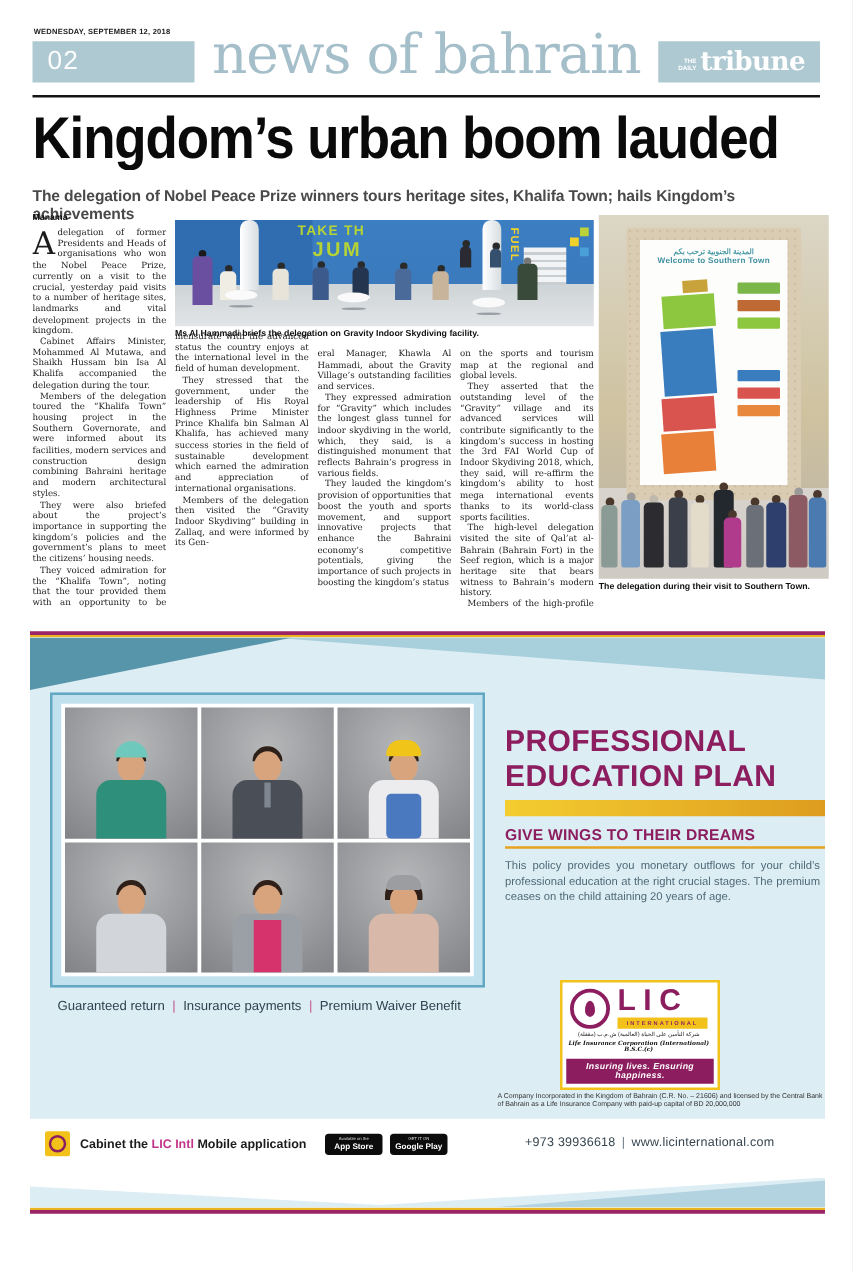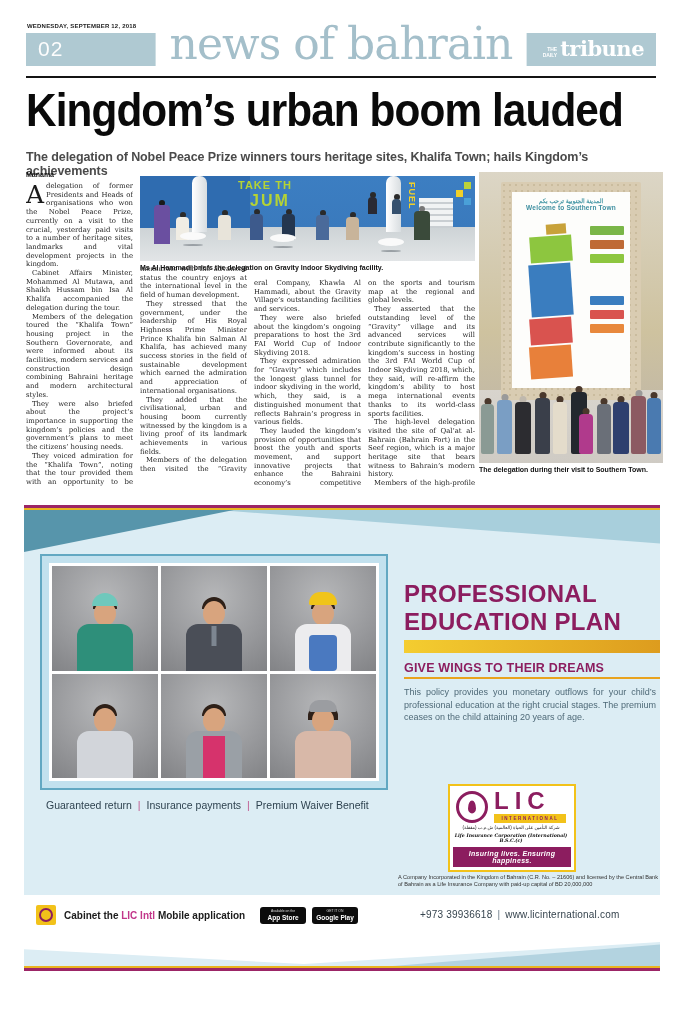--- a/index.html
+++ b/index.html
@@ -212,26 +212,24 @@
       </div>
     <div class="table" style="left:40px;top:56px"></div>
     <div class="table" style="left:130px;top:58px"></div>
     <div class="table" style="left:238px;top:62px"></div>
   </div>
   <div class="abs caption cap1">Ms Al Hammadi briefs the delegation on Gravity Indoor Skydiving facility.</div>
 
   <div class="abs col c2">
     <p class="ni">mensurate with the advanced status the country enjoys at the international level in the field of human development.</p>
     <p>They stressed that the government, under the leadership of His Royal Highness Prime Minister Prince Khalifa bin Salman Al Khalifa, has achieved many success stories in the field of sustainable development which earned the admiration and appreciation of international organisations.</p>
-    <p>They added that the civilisational, urban and housing boom currently witnessed by the kingdom is a living proof of its landmark achievements in various fields.</p>
     <p>Members of the delegation then visited the “Gravity Indoor Skydiving” building in Zallaq, and were informed by its Gen-</p>
   </div>
   <div class="abs col c3">
-    <p class="ni">eral Company, Khawla Al Hammadi, about the Gravity Village’s outstanding facilities and services.</p>
-    <p>They were also briefed about the kingdom’s ongoing preparations to host the 3rd FAI World Cup of Indoor Skydiving 2018.</p>
+    <p class="ni">eral Manager, Khawla Al Hammadi, about the Gravity Village’s outstanding facilities and services.</p>
     <p>They expressed admiration for “Gravity” which includes the longest glass tunnel for indoor skydiving in the world, which, they said, is a distinguished monument that reflects Bahrain’s progress in various fields.</p>
     <p>They lauded the kingdom’s provision of opportunities that boost the youth and sports movement, and support innovative projects that enhance the Bahraini economy’s competitive potentials, giving the importance of such projects in boosting the kingdom’s status</p>
   </div>
   <div class="abs col c4">
     <p class="ni">on the sports and tourism map at the regional and global levels.</p>
     <p>They asserted that the outstanding level of the “Gravity” village and its advanced services will contribute significantly to the kingdom’s success in hosting the 3rd FAI World Cup of Indoor Skydiving 2018, which, they said, will re-affirm the kingdom’s ability to host mega international events thanks to its world-class sports facilities.</p>
     <p>The high-level delegation visited the site of Qal’at al-Bahrain (Bahrain Fort) in the Seef region, which is a major heritage site that bears witness to Bahrain’s modern history.</p>
     <p>Members of the high-profile delegation also visited the “Tree of Life”, which is one of the main tourist destinations in the kingdom.</p>
   </div>
 

